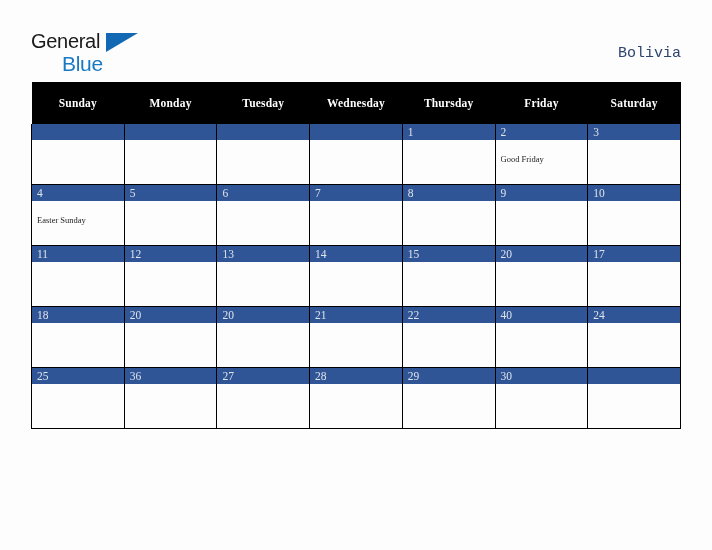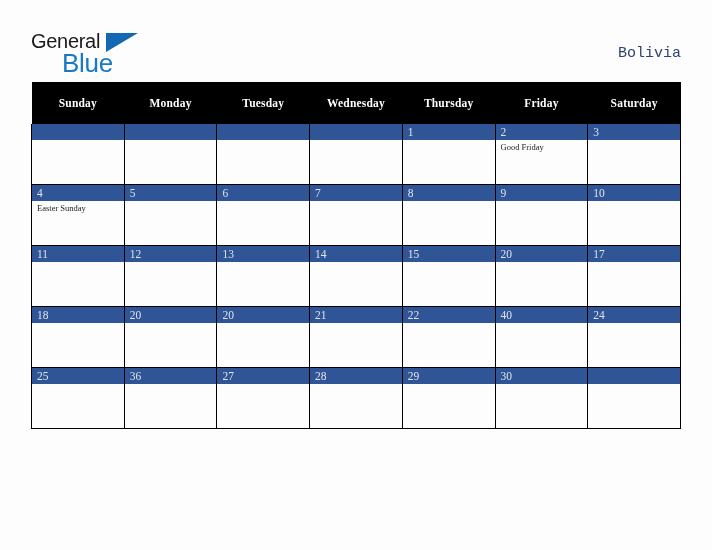--- a/index.html
+++ b/index.html
@@ -49,21 +49,21 @@
     width: 0;
     height: 0;
     border-left: 32px solid #1268b3;
     border-bottom: 19px solid transparent;
   }
   .logo-blue {
     position: absolute;
     left: 31px;
     top: 22px;
     font-family: "Liberation Sans", sans-serif;
-    font-size: 26px;
+    font-size: 21px;
     color: #1879c4;
     letter-spacing: -0.3px;
     line-height: 23px;
   }
 
   .month-title {
     position: absolute;
     left: 0;
     top: 26px;
     width: 712px;
@@ -130,21 +130,21 @@
     box-sizing: border-box;
     font-family: "Liberation Serif", serif;
     font-size: 11.5px;
     color: #dfe3ea;
     line-height: 16px;
     white-space: nowrap;
     overflow: hidden;
   }
 
   .events {
-    padding: 2px 4px 0 5px;
+    padding: 14px 4px 0 5px;
     box-sizing: border-box;
   }
 
   .event {
     font-family: "Liberation Serif", serif;
     font-size: 8.5px;
     color: #1c1c1c;
     line-height: 11px;
     white-space: nowrap;
     overflow: hidden;

